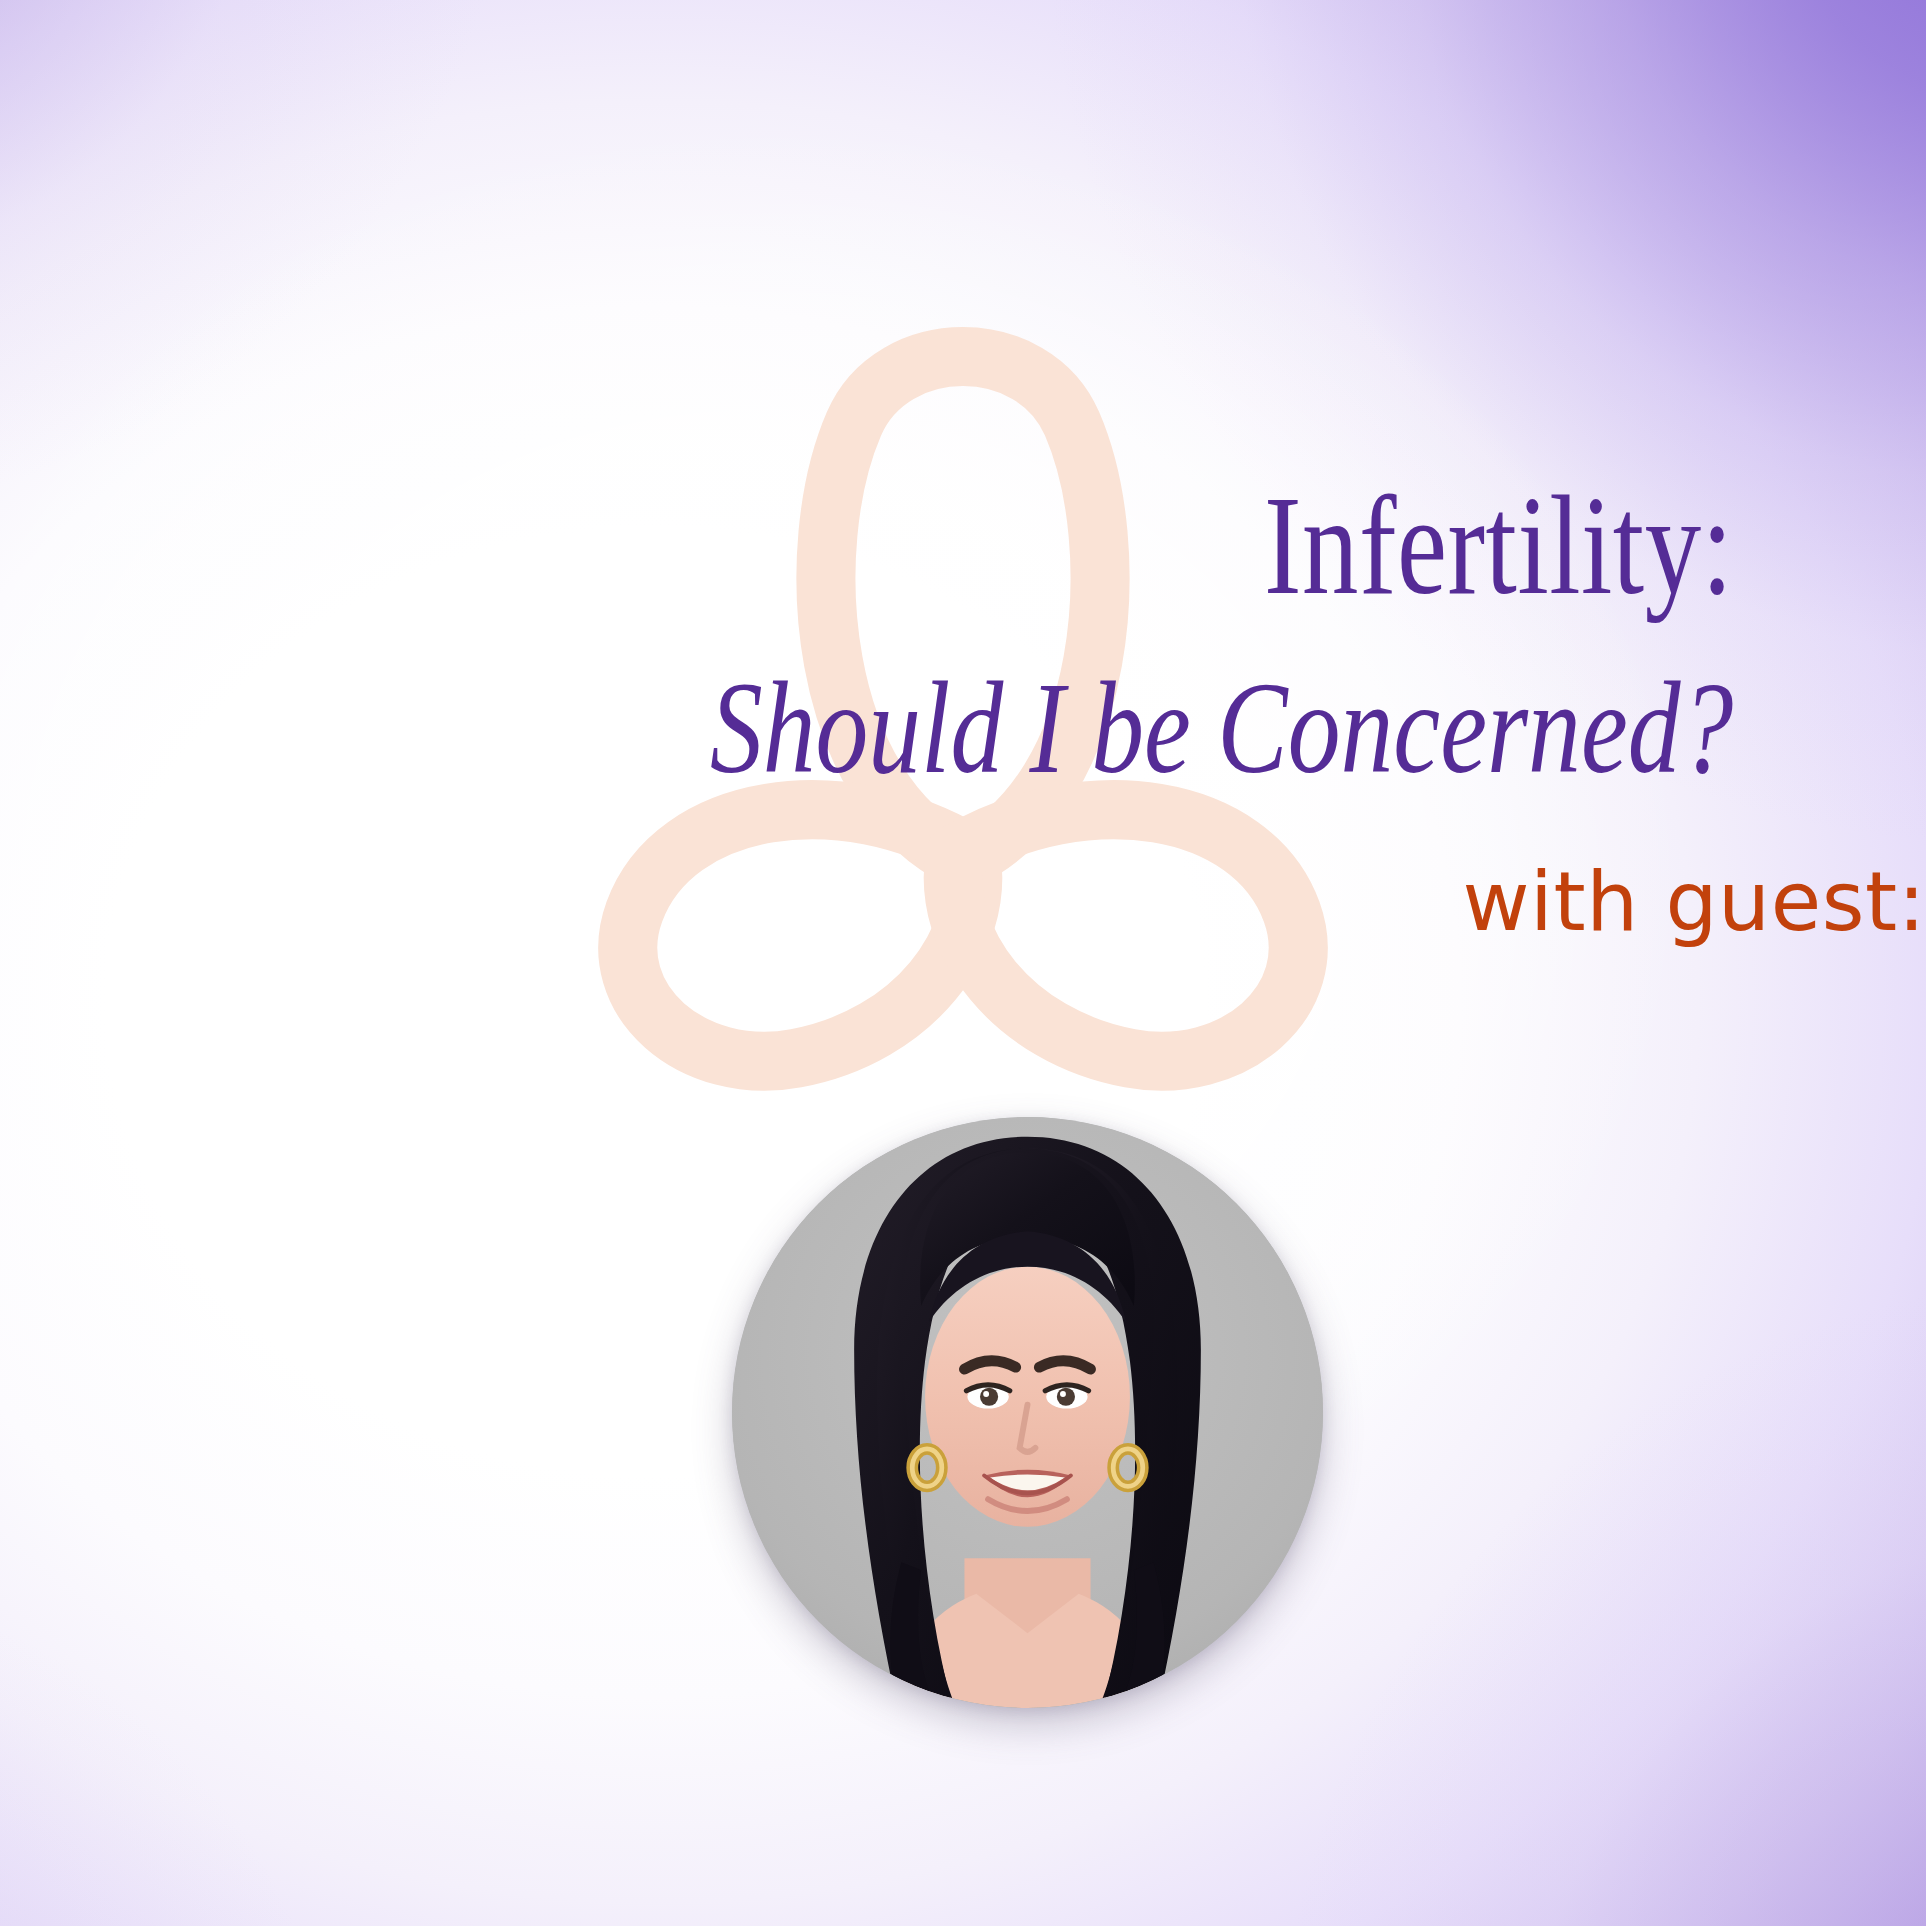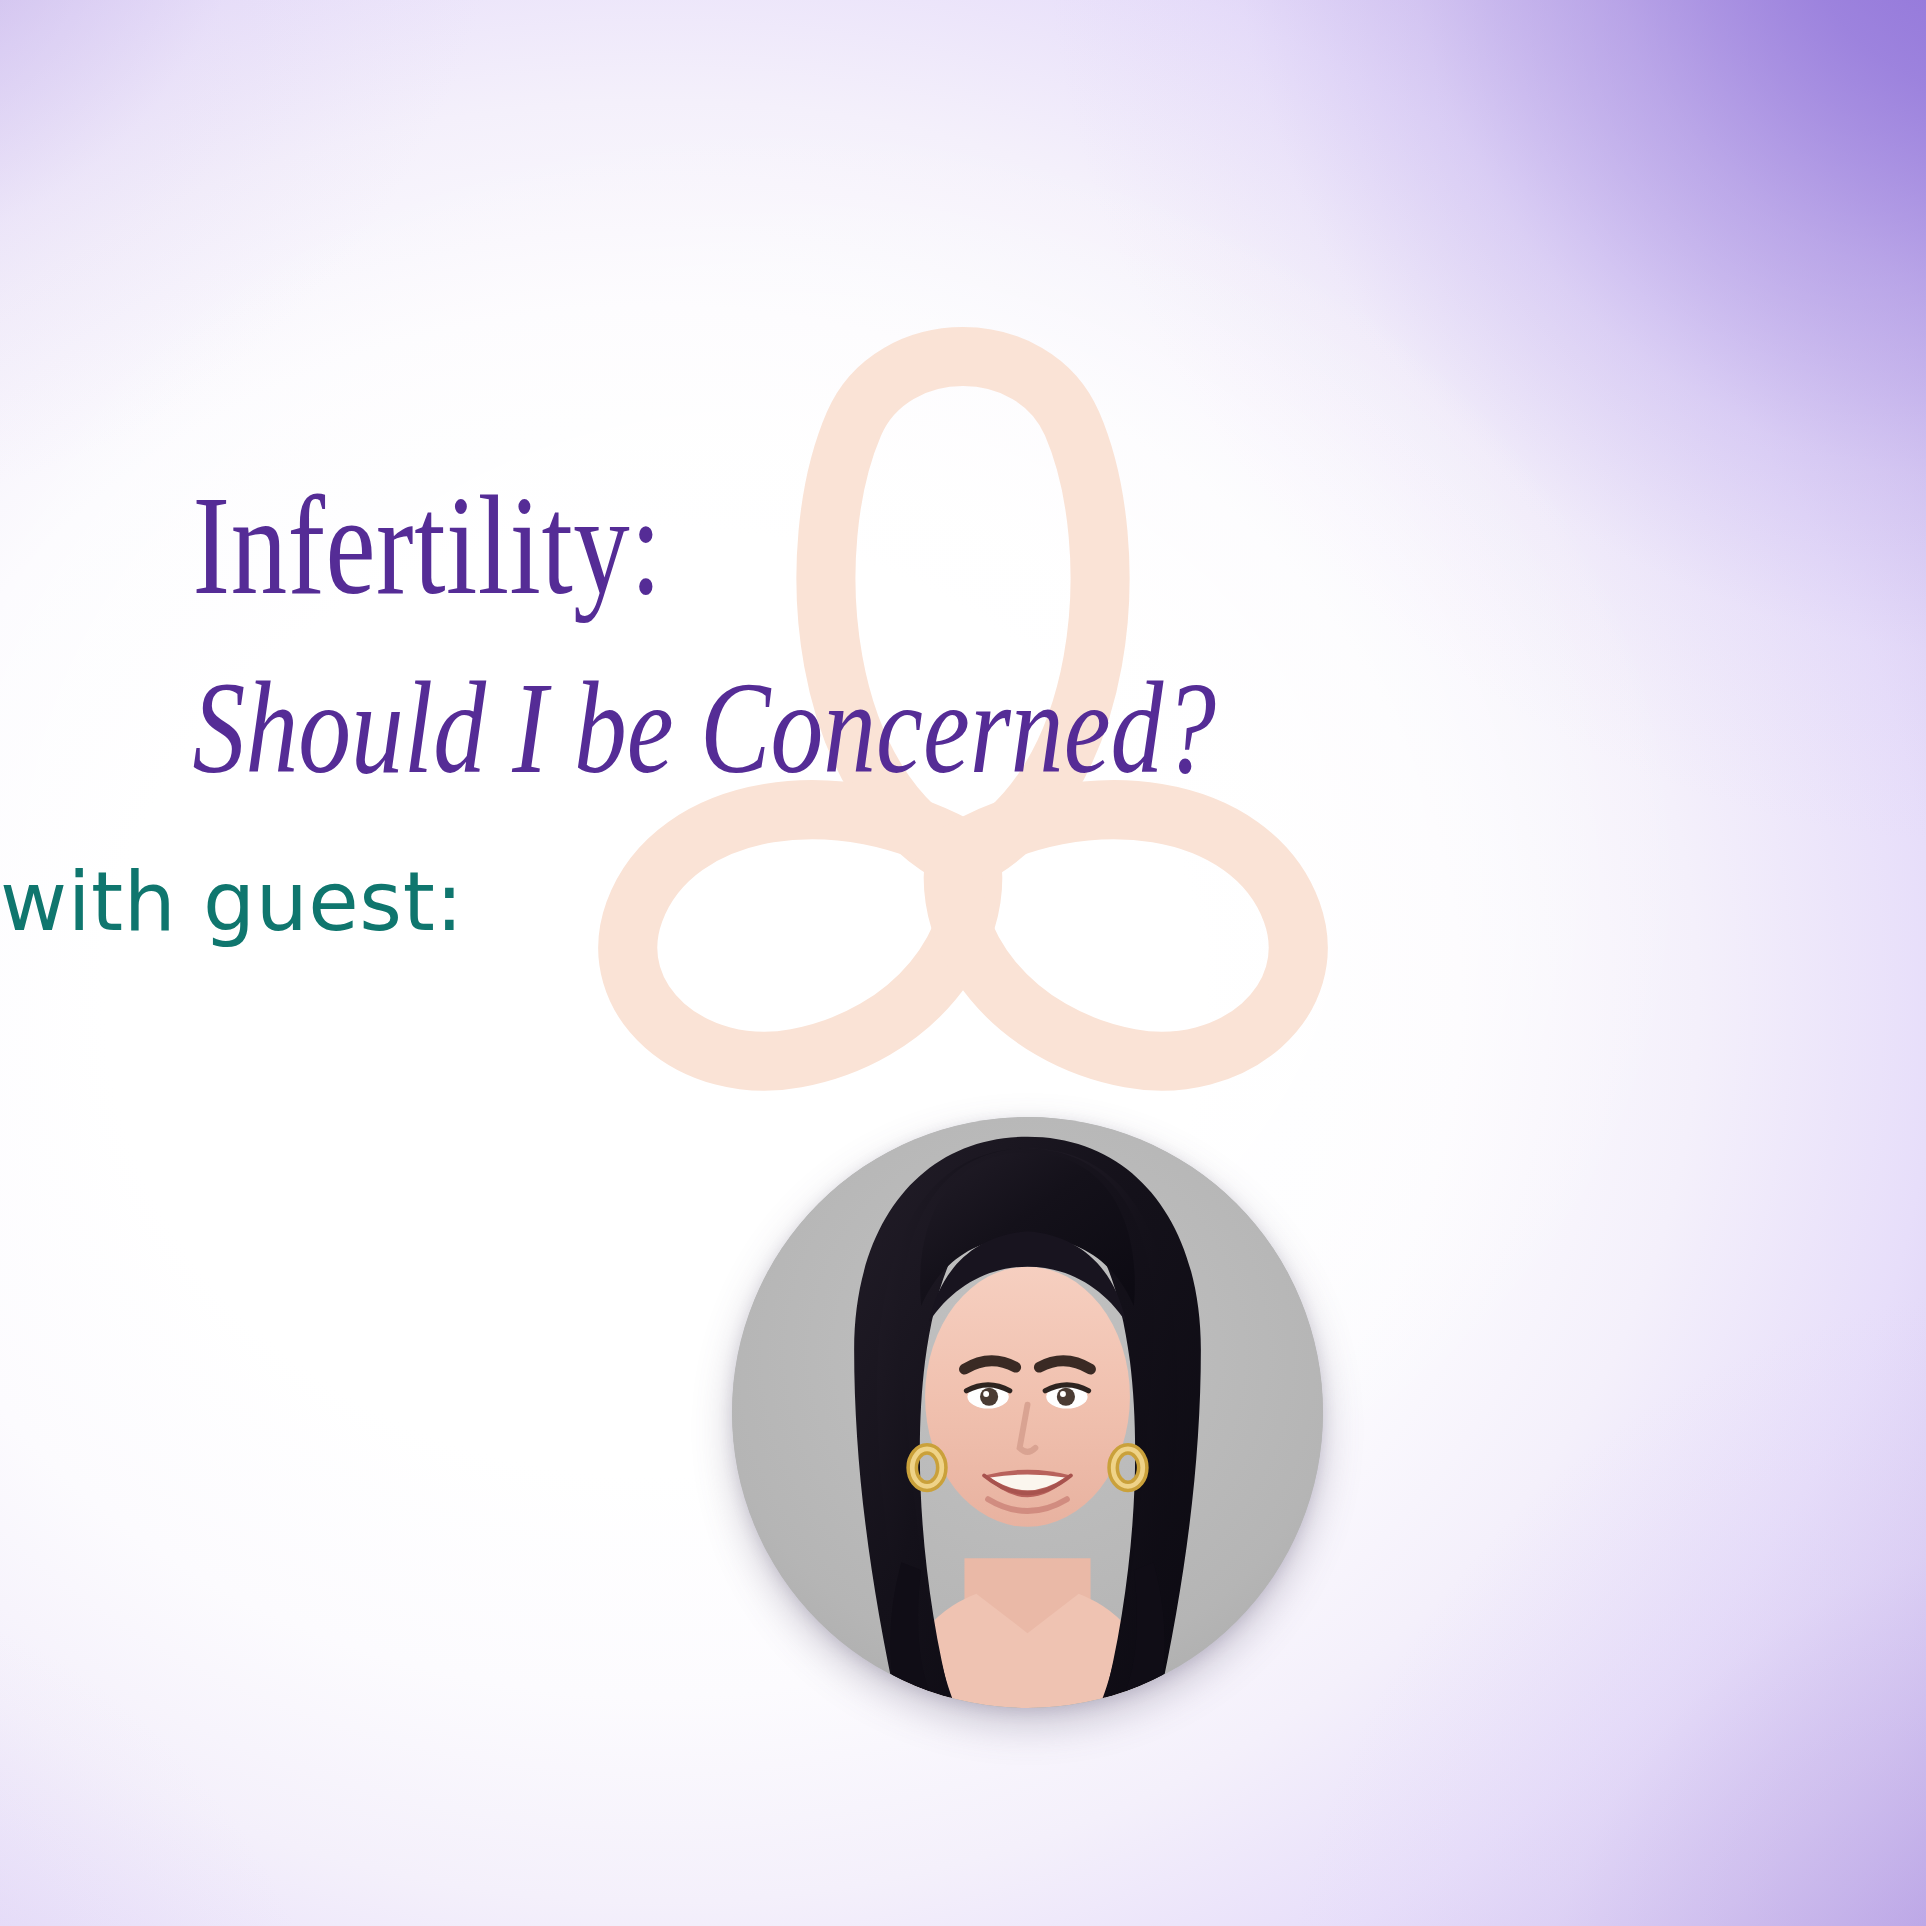--- a/index.html
+++ b/index.html
@@ -93,21 +93,21 @@
     pointer-events: none;
   }
   .watermark svg { display: block; width: 100%; height: 100%; }
 
   
   .text-block {
     position: absolute;
     left: 0;
     right: 0;
     top: 475px;
-    text-align: left;
+    text-align: right;
   }
   .title {
     font-family: "Liberation Serif", "DejaVu Serif", serif;
     font-size: 141px;
     line-height: 1.0;
     color: #552c96;
     letter-spacing: 0.6px;
     transform: scaleX(0.80);
     transform-origin: center top;
     white-space: nowrap;
@@ -121,21 +121,21 @@
     margin-top: 46px;
     transform: scaleX(0.80);
     transform-origin: center top;
     white-space: nowrap;
   }
   .guest {
     margin-top: 59px;
     font-family: "DejaVu Sans", "Liberation Sans", sans-serif;
     font-size: 82px;
     line-height: 1.19;
-    color: #0f766e;
+    color: #c2410c;
     letter-spacing: 0.6px;
     font-weight: 400;
   }
   .guest-line { display: block; white-space: nowrap; }
 
   
   .portrait-wrap {
     position: absolute;
     left: 732px;
     top: 1117px;

